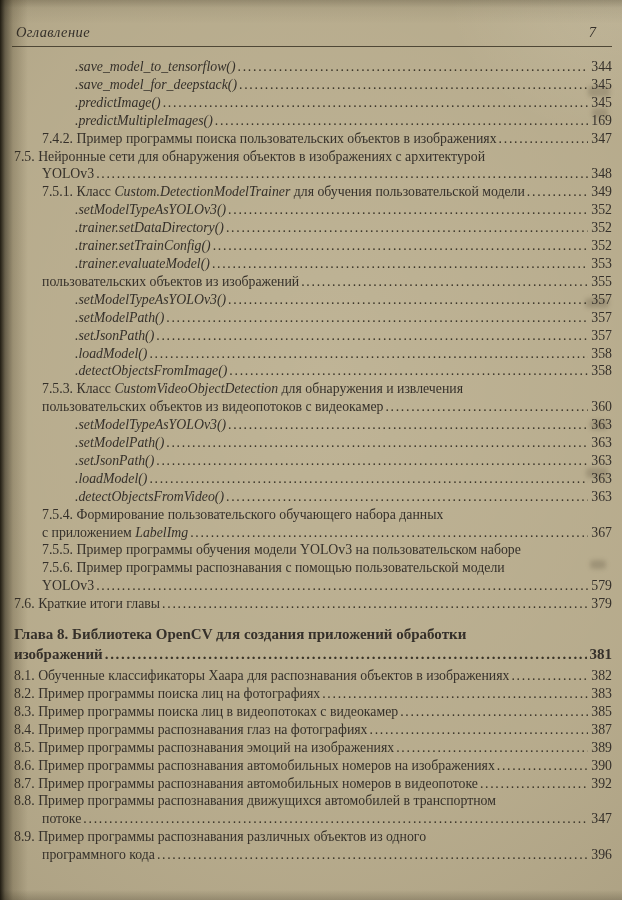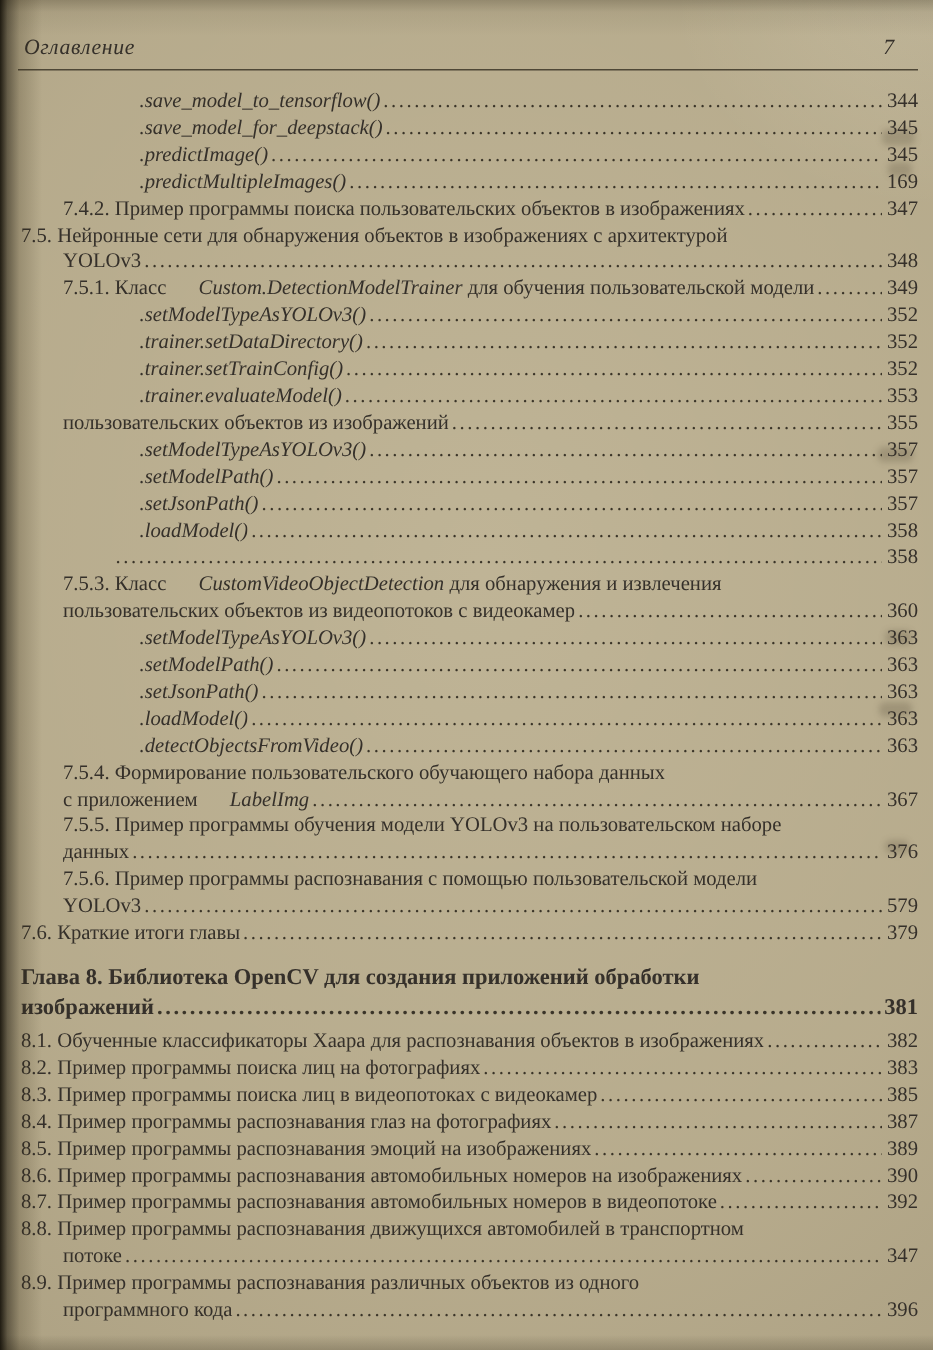--- a/index.html
+++ b/index.html
@@ -42,21 +42,21 @@
   }
   .toc-text { flex: 0 1 auto; overflow: hidden; }
   .dots {
     flex: 1 1 10px; min-width: 10px; overflow: hidden;
     margin: 0 3px 0 2px; letter-spacing: 1.7px; color: var(--dots, #3a3428);
   }
   .dots::after { content: "............................................................................................................................................................................................................................................................................................................"; }
   .pg { flex: 0 0 auto; }
   .indent-1 { padding-left: 28px; text-align: right; }
   .indent-2 { padding-left: 61px; }
-  .em { font-style: italic; margin-left: 18px; }
+  .em { font-style: italic; }
   .toc-line.bold { font-weight: bold; font-size: 15px; line-height: 19.5px; }
   
   .toc-line:not(.bold) + .toc-line.bold { margin-top: 12px; }
   .toc-line.bold + .toc-line:not(.bold) { margin-top: 3px; }
 </style>
 </head>
 <body>
 
 <div class="page">
   <div class="bleed">
@@ -152,20 +152,21 @@
           <span class="toc-text"><span class="em">.setJsonPath()</span></span>
           <span class="dots"></span>
           <span class="pg">357</span>
         </div>
         <div class="toc-line indent-2">
           <span class="toc-text"><span class="em">.loadModel()</span></span>
           <span class="dots"></span>
           <span class="pg">358</span>
         </div>
         <div class="toc-line indent-2">
+          <span class="toc-text"><span class="em">.detectObjectsFromImage()</span></span>
           <span class="dots"></span>
           <span class="pg">358</span>
         </div>
         <div class="toc-line indent-1">
           <span class="toc-text"><span>7.5.3. Класс </span><span class="em">CustomVideoObjectDetection</span><span> для обнаружения и извлечения</span></span>
         </div>
         <div class="toc-line indent-1">
           <span class="toc-text"><span>пользовательских объектов из видеопотоков с видеокамер</span></span>
           <span class="dots"></span>
           <span class="pg">360</span>
@@ -198,25 +199,20 @@
         <div class="toc-line indent-1">
           <span class="toc-text"><span>7.5.4. Формирование пользовательского обучающего набора данных</span></span>
         </div>
         <div class="toc-line indent-1">
           <span class="toc-text"><span>с приложением </span><span class="em">LabelImg</span></span>
           <span class="dots"></span>
           <span class="pg">367</span>
         </div>
         <div class="toc-line indent-1">
           <span class="toc-text"><span>7.5.5. Пример программы обучения модели YOLOv3 на пользовательском наборе</span></span>
-        </div>
-        <div class="toc-line indent-1">
-          <span class="toc-text"><span>данных</span></span>
-          <span class="dots"></span>
-          <span class="pg">376</span>
         </div>
         <div class="toc-line indent-1">
           <span class="toc-text"><span>7.5.6. Пример программы распознавания с помощью пользовательской модели</span></span>
         </div>
         <div class="toc-line indent-1">
           <span class="toc-text"><span>YOLOv3</span></span>
           <span class="dots"></span>
           <span class="pg">579</span>
         </div>
         <div class="toc-line indent-0">

